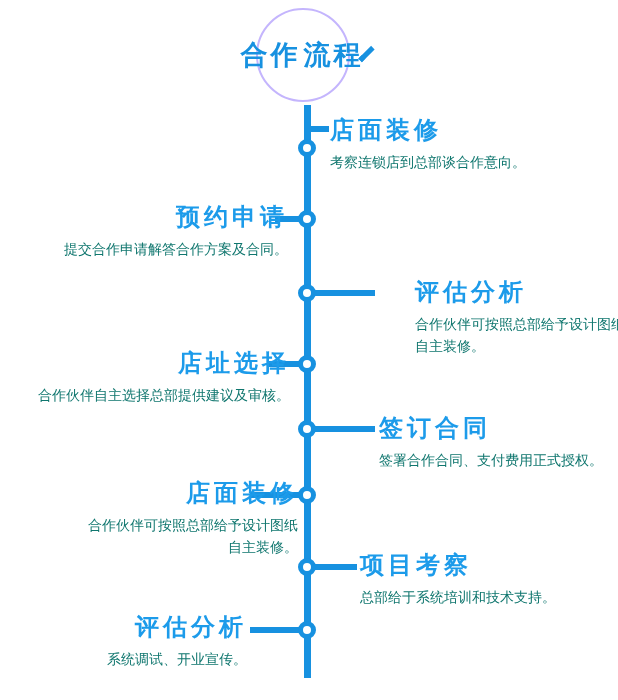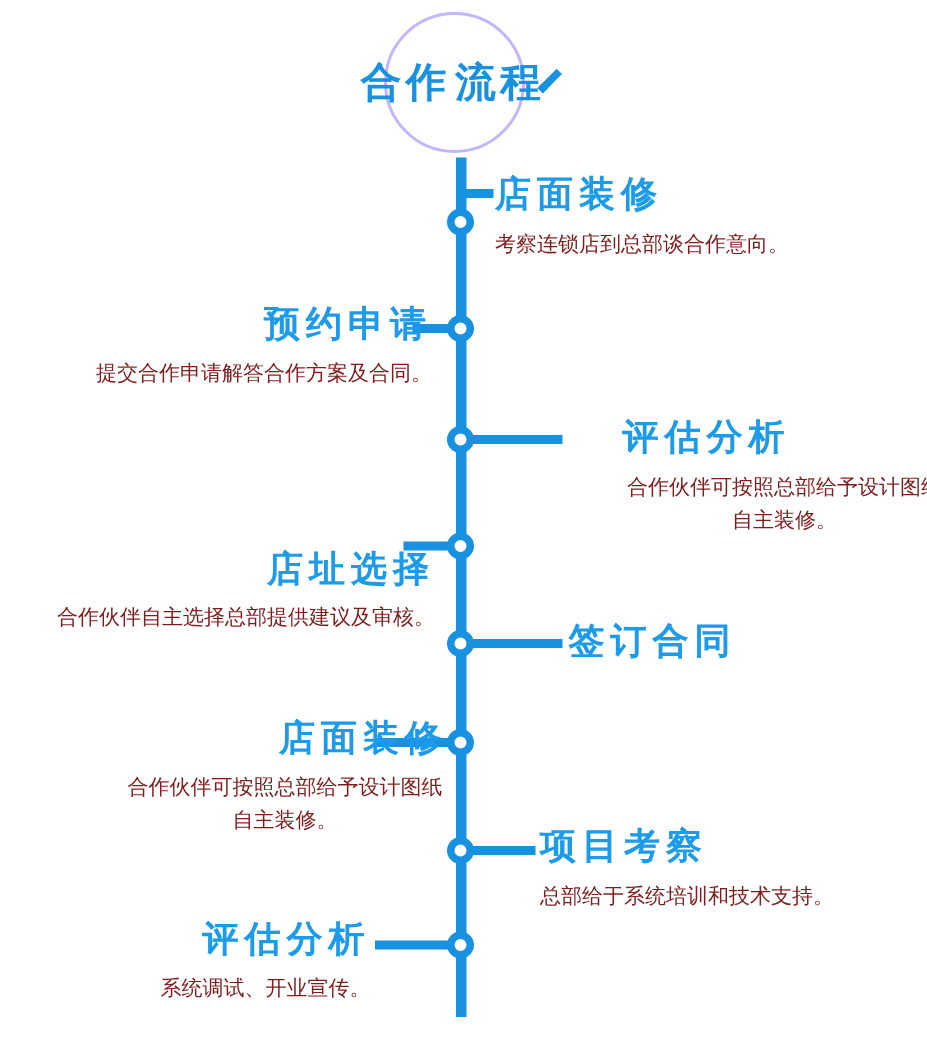--- a/index.html
+++ b/index.html
@@ -30,21 +30,21 @@
   }
   .connector{position:absolute;height:6px;background:#1791E0;}
 
   
   .step{position:absolute;}
   .step h3{
     margin:0;font-size:24px;font-weight:bold;color:#1C9BEA;
     letter-spacing:4px;line-height:28px;white-space:nowrap;
   }
   .step p{
-    margin:8px 0 0 0;font-size:14px;color:#7f1d1d;line-height:1.55;text-align:center;
+    margin:8px 0 0 0;font-size:14px;color:#0f766e;line-height:1.55;
   }
   .step.left{text-align:right;font-family:Liberation Serif, serif;}
   .step.right{text-align:left;}
   .wrap-desc{width:216px;}
   .step.left .wrap-desc{margin-left:auto;}
 </style>
 </head>
 <body>
 
 <div class="canvas">
@@ -83,27 +83,28 @@
   <div class="step left" style="right:330px;top:203px;">
     <h3>预约申请</h3>
     <p>提交合作申请解答合作方案及合同。</p>
   </div>
 
   <div class="step right" style="left:375px;top:278px;margin-left:40px;">
     <h3>评估分析</h3>
     <p class="wrap-desc">合作伙伴可按照总部给予设计图纸自主装修。</p>
   </div>
 
-  <div class="step left" style="right:328px;top:349px;margin-top:17px;">
+  <div class="step left" style="right:328px;top:349px;">
     <h3>店址选择</h3>
     <p>合作伙伴自主选择总部提供建议及审核。</p>
   </div>
 
   <div class="step right" style="left:379px;top:414px;">
     <h3>签订合同</h3>
+    <p>签署合作合同、支付费用正式授权。</p>
   </div>
 
   <div class="step left" style="right:320px;top:479px;">
     <h3>店面装修</h3>
     <p class="wrap-desc">合作伙伴可按照总部给予设计图纸自主装修。</p>
   </div>
 
   <div class="step right" style="left:360px;top:551px;">
     <h3>项目考察</h3>
     <p>总部给于系统培训和技术支持。</p>

